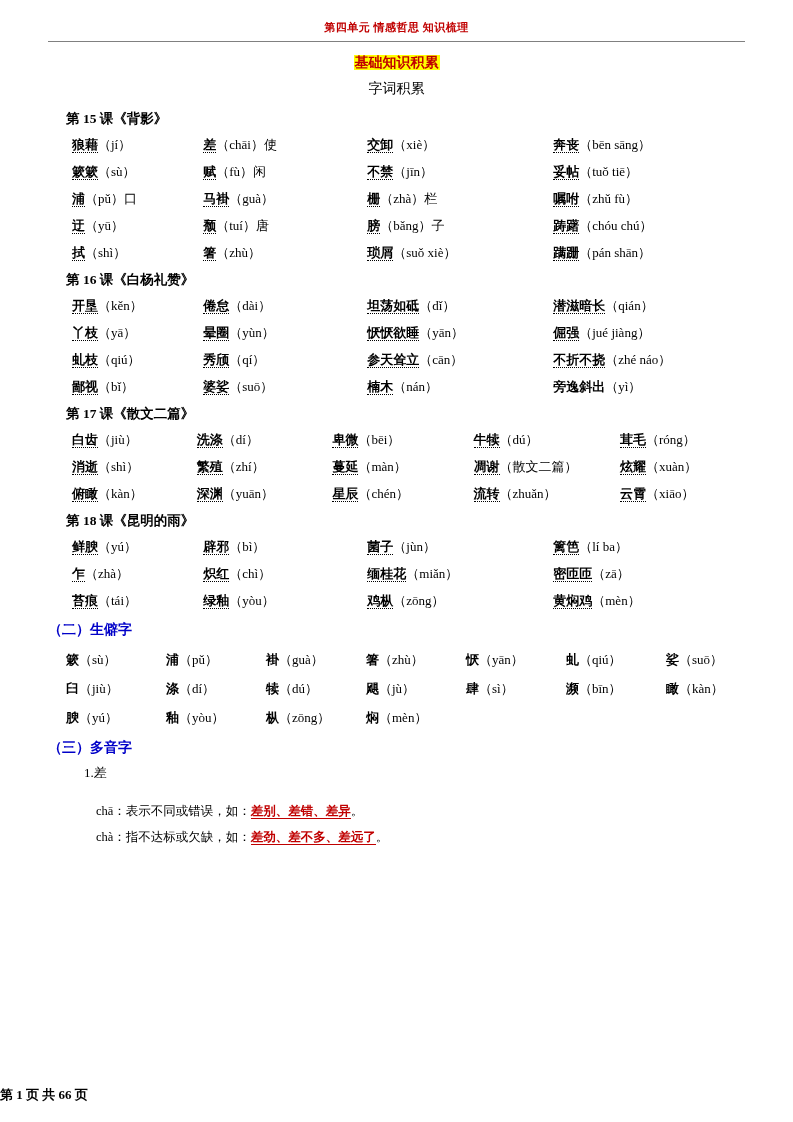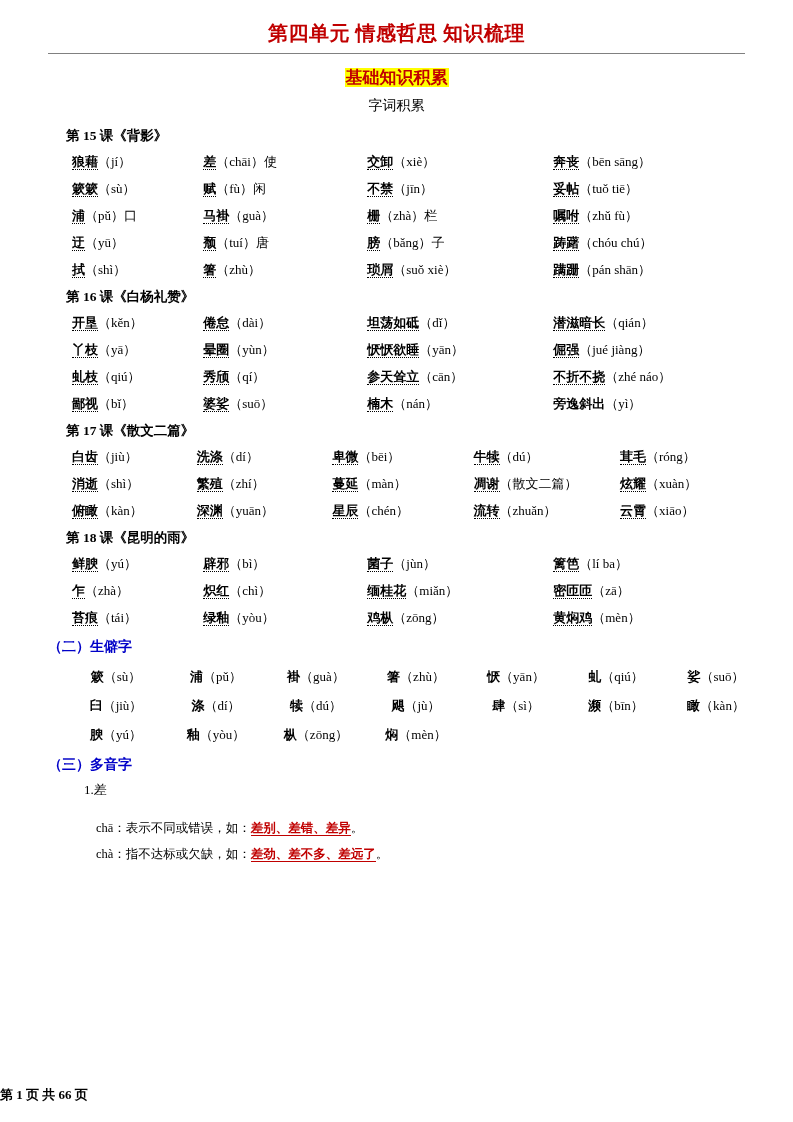--- a/index.html
+++ b/index.html
@@ -17,32 +17,32 @@
   .page {
     position: relative;
     width: 793px;
     height: 1122px;
     box-sizing: border-box;
     padding: 20px 48px 0 48px;
   }
   .header {
     text-align: center;
     color: #c00000;
-    font-size: 20px;
+    font-size: 11px;
     font-weight: bold;
     letter-spacing: 0.5px;
     padding-bottom: 6px;
   }
   .header-rule {
     border-bottom: 1px solid #808080;
     margin: 0 0 12px 0;
   }
   .doc-title {
     text-align: center;
-    font-size: 17px;
+    font-size: 14px;
     font-weight: bold;
     margin-bottom: 8px;
   }
   .doc-title span.hl {
     background: #ffff00;
     color: #c00000;
     padding: 0 1px;
   }
   .subtitle {
     text-align: center;
@@ -80,21 +80,20 @@
     border-bottom: none;
   }
   .p {
     font-weight: normal;
   }
   .biezi-table {
     margin: 2px 0 4px 18px;
     border-collapse: collapse;
     width: 700px;
     table-layout: fixed;
-    text-align: center;
   }
   .biezi-table td {
     font-size: 13px;
     padding: 5px 0 6px 0;
     vertical-align: top;
     white-space: nowrap;
   }
   .duoyin-num {
     font-size: 13px;
     font-weight: normal;

